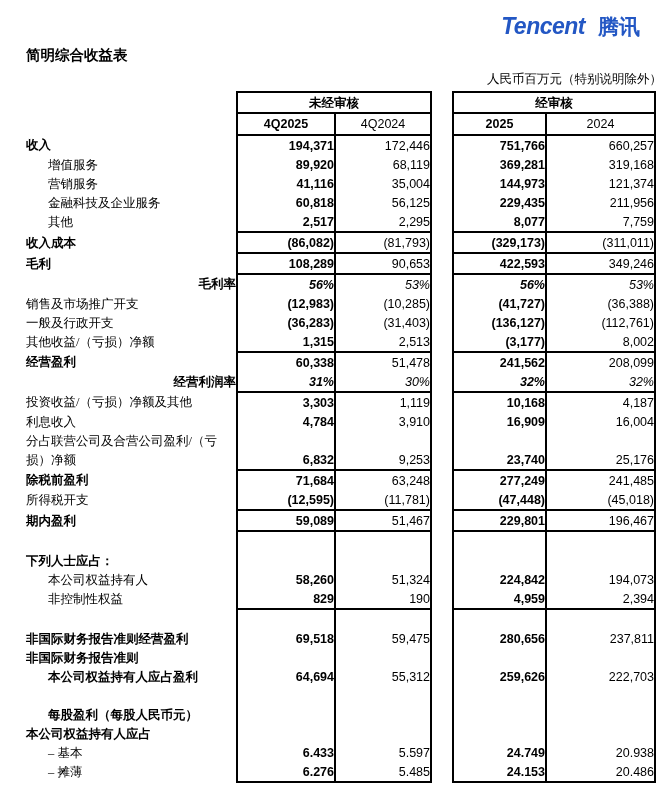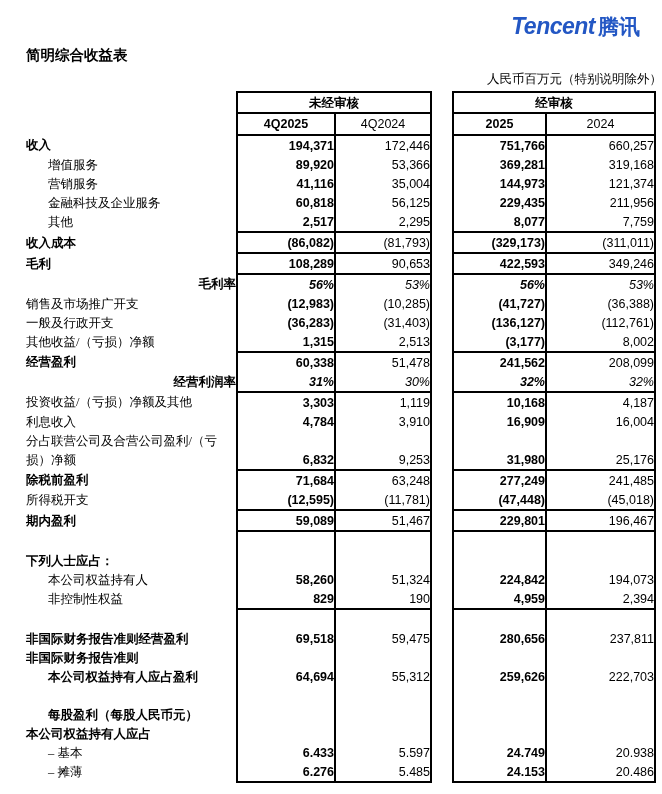--- a/index.html
+++ b/index.html
@@ -6,21 +6,21 @@
   body{
     width:662px;height:794px;position:relative;color:#000;
     font-family:"Liberation Sans","DejaVu Sans",sans-serif;
     overflow:hidden;
   }
   .logo{
     position:absolute;top:13px;right:22px;white-space:nowrap;
     font-family:"Liberation Sans","DejaVu Sans",sans-serif;
     font-weight:bold;font-style:italic;font-size:23px;letter-spacing:-0.5px;
   }
-  .logo .zh{font-style:normal;font-size:21px;letter-spacing:0;margin-left:3px;}
+  .logo .zh{font-style:normal;font-size:21px;letter-spacing:0;margin-left:13px;}
   .title{
     margin:47px 0 0 26px;font-size:14.5px;font-weight:bold;line-height:17px;
     font-family:"Liberation Serif","DejaVu Serif",serif;
   }
   .subtitle{
     margin:8px 0 0 18px;font-size:12.5px;line-height:15px;
     font-family:"Liberation Serif","DejaVu Serif",serif;
     text-align:right;
   }
   table.fin{
@@ -104,21 +104,21 @@
         <td class="lbl b">收入</td>
         <td class="v1 b">194,371</td>
         <td class="v2">172,446</td>
         <td class="gapcell"></td>
         <td class="v3 b">751,766</td>
         <td class="v4">660,257</td>
       </tr>
       <tr>
         <td class="lbl ind">增值服务</td>
         <td class="v1 b">89,920</td>
-        <td class="v2">53,366</td>
+        <td class="v2">68,119</td>
         <td class="gapcell"></td>
         <td class="v3 b">369,281</td>
         <td class="v4">319,168</td>
       </tr>
       <tr>
         <td class="lbl ind">营销服务</td>
         <td class="v1 b">41,116</td>
         <td class="v2">35,004</td>
         <td class="gapcell"></td>
         <td class="v3 b">144,973</td>
@@ -226,21 +226,21 @@
         <td class="v2"></td>
         <td class="gapcell"></td>
         <td class="v3 b"></td>
         <td class="v4"></td>
       </tr>
       <tr>
         <td class="lbl">损）净额</td>
         <td class="v1 b">6,832</td>
         <td class="v2">9,253</td>
         <td class="gapcell"></td>
-        <td class="v3 b">31,980</td>
+        <td class="v3 b">23,740</td>
         <td class="v4">25,176</td>
       </tr>
       <tr class="rule">
         <td class="lbl b">除税前盈利</td>
         <td class="v1 b">71,684</td>
         <td class="v2">63,248</td>
         <td class="gapcell"></td>
         <td class="v3 b">277,249</td>
         <td class="v4">241,485</td>
       </tr>

